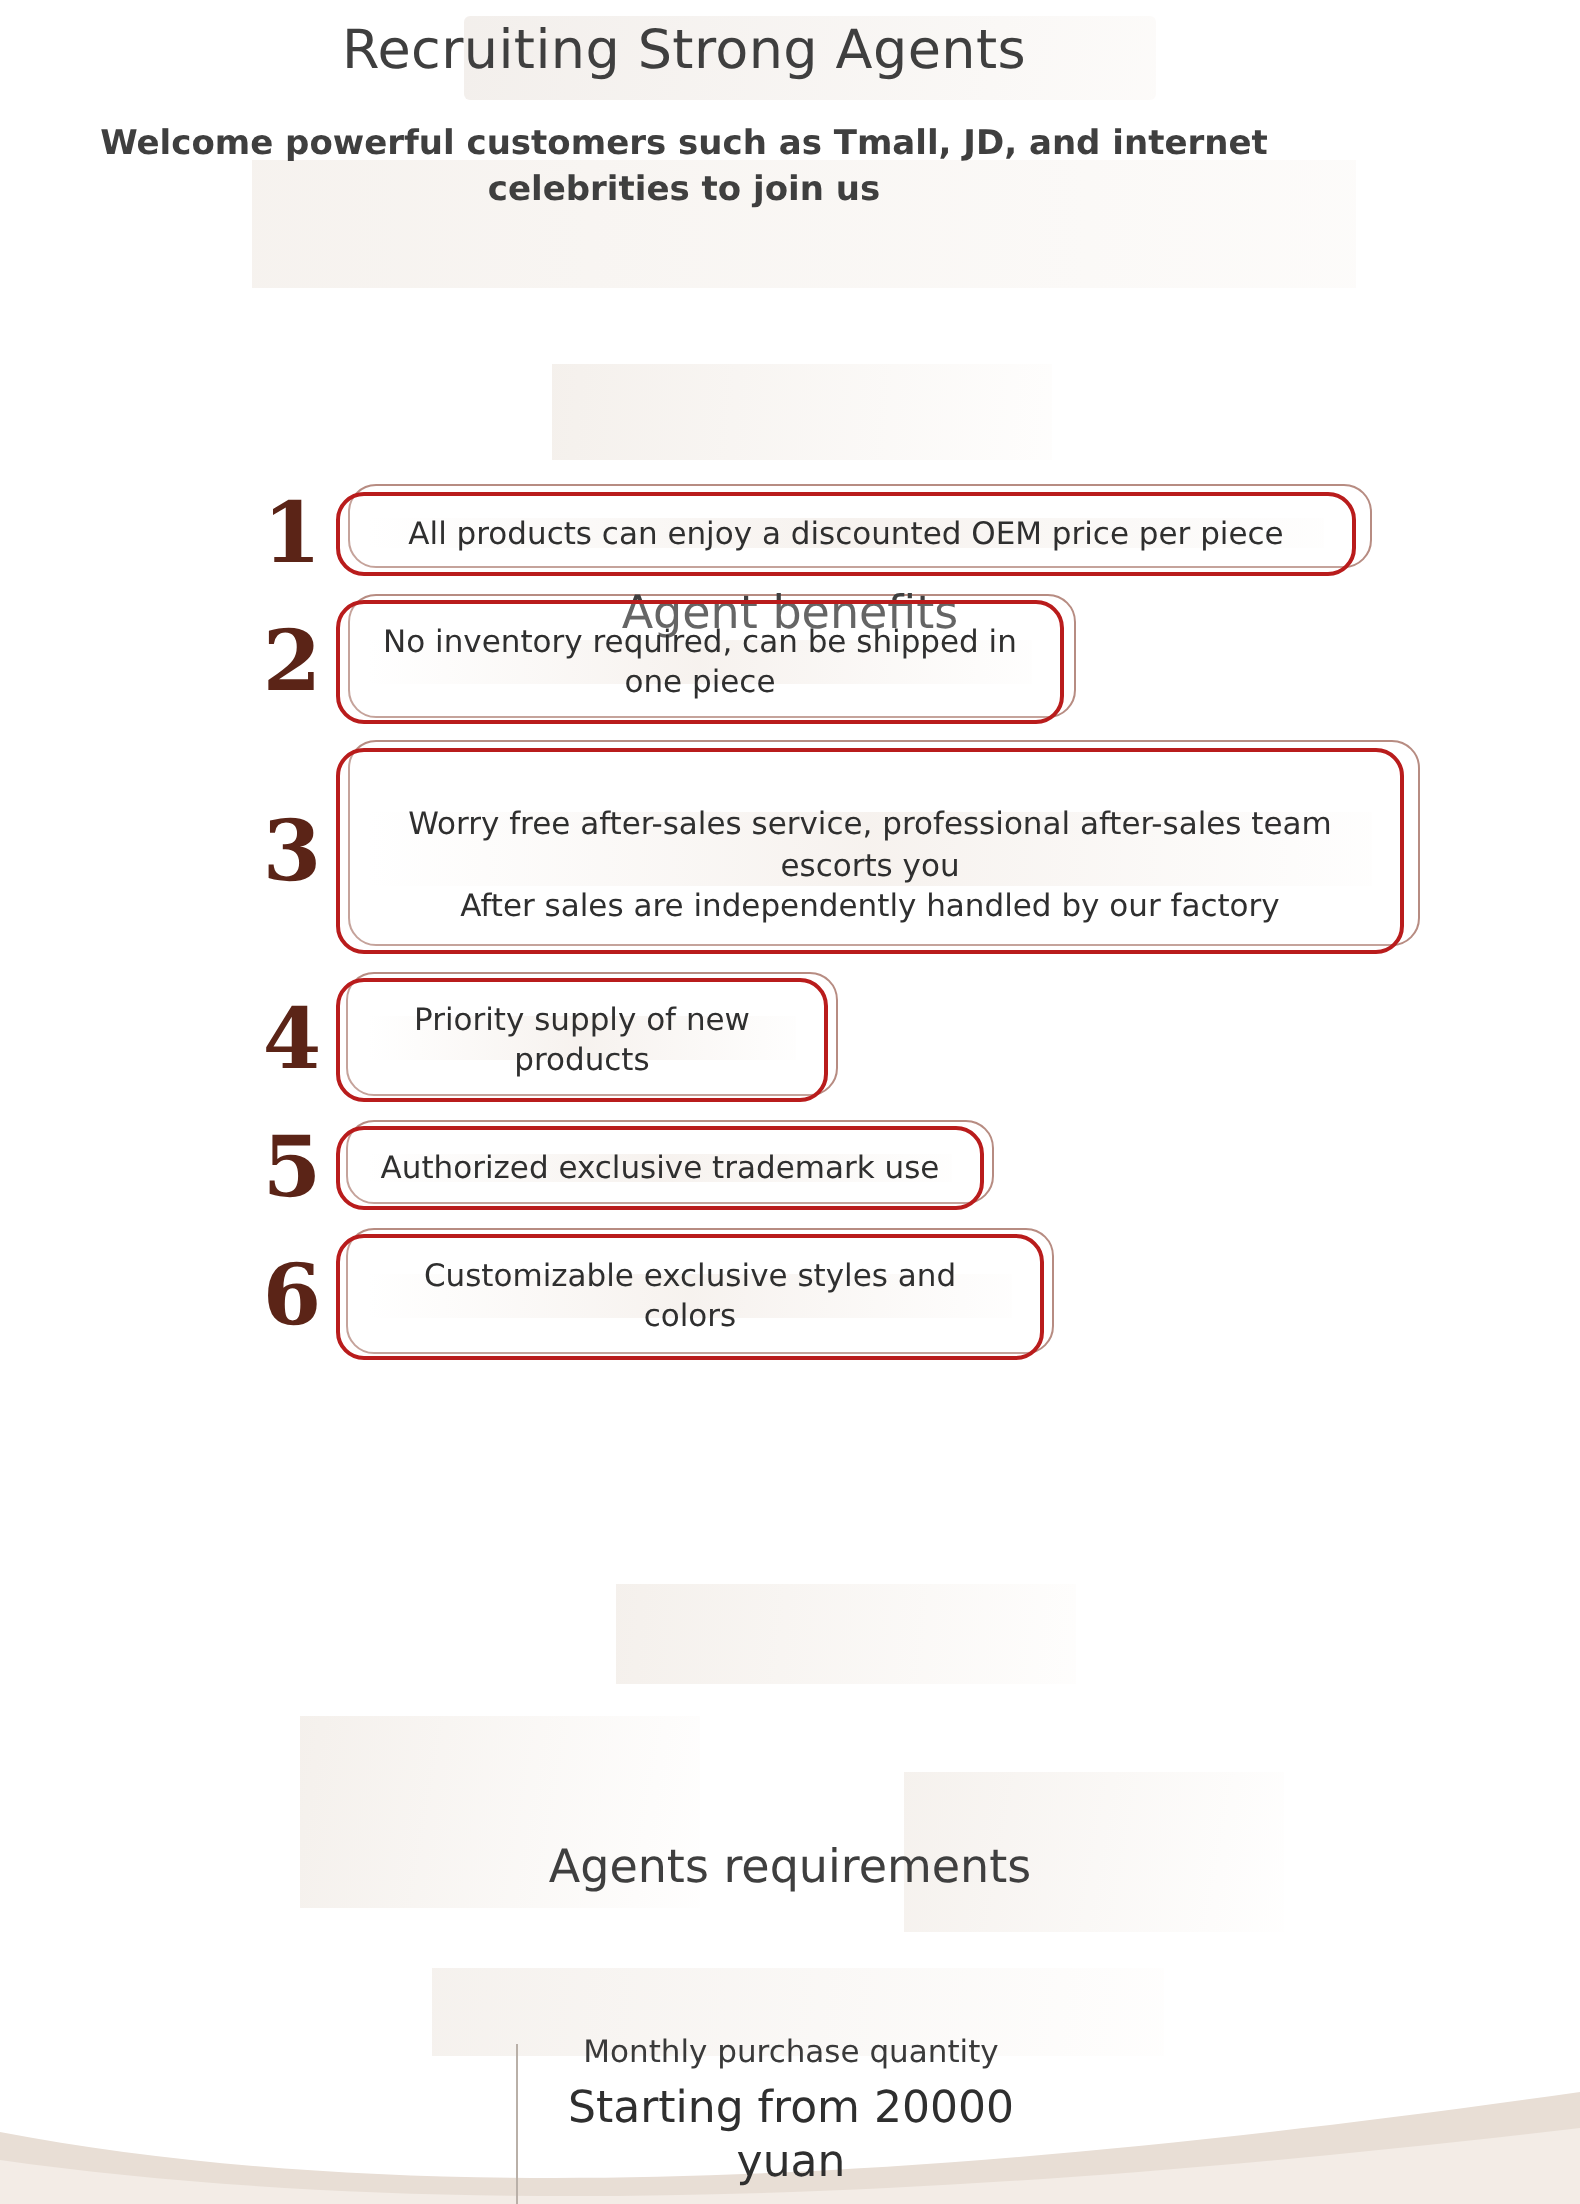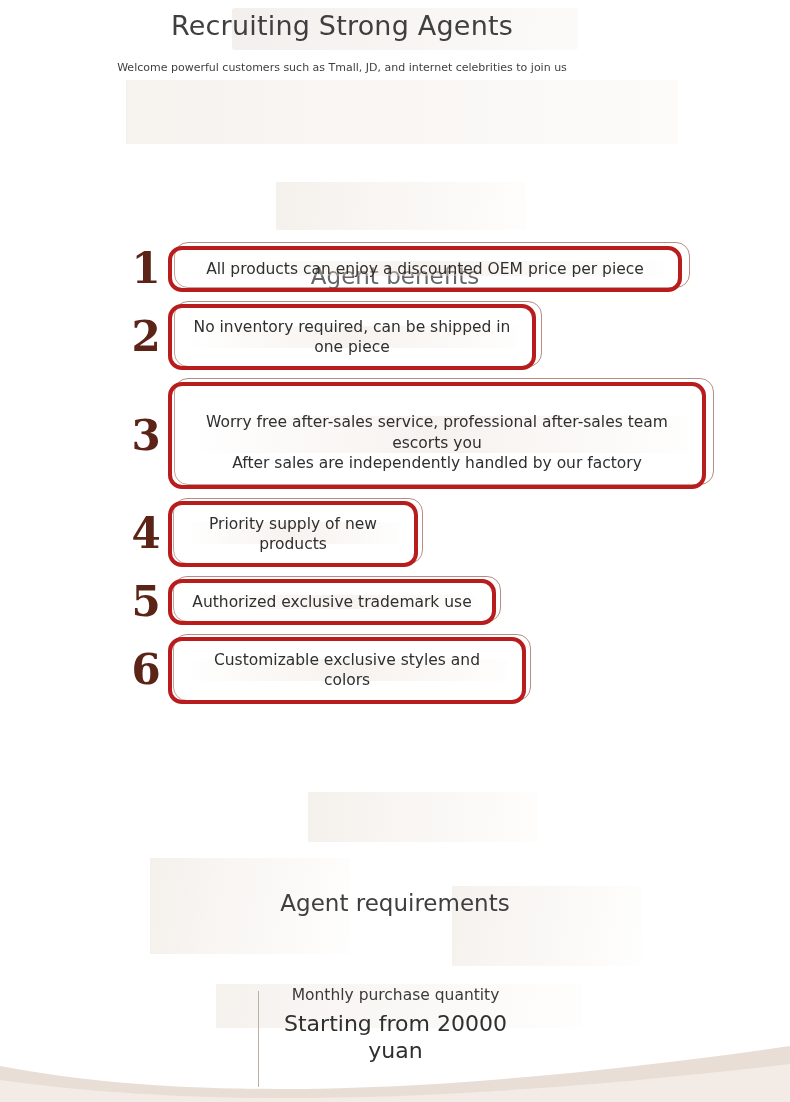--- a/index.html
+++ b/index.html
@@ -33,24 +33,24 @@
   }
   .header-title {
     font-size: 27px;
     color: #3f3f3f;
     line-height: 1.22;
     font-weight: 400;
     letter-spacing: 0.2px;
   }
   .header-sub {
     margin-top: 18px;
-    font-size: 11px;
+    font-size: 17px;
     color: #3f3f3f;
     line-height: 1.35;
-    font-weight: 400;
+    font-weight: 700;
   }
   .header-wash {
     position: absolute;
     top: 8px;
     left: 232px;
     width: 346px;
     height: 42px;
     background: linear-gradient(100deg, rgba(233,226,220,0.55), rgba(244,238,232,0.25));
     border-radius: 3px;
     z-index: 0;
@@ -99,21 +99,21 @@
     font-size: 42px;
     color: #5b2417;
     font-family: "DejaVu Serif", serif;
     font-weight: 700;
     line-height: 1;
     width: 44px;
     text-align: center;
     flex: none;
   }
   .benefit-box {
-    border: 4px solid #b91c1c;
+    border: 2px solid #b91c1c;
     border-radius: 14px;
     padding: 9px 20px;
     text-align: center;
     font-size: 15.5px;
     color: #2f2f2f;
     line-height: 1.3;
     background: rgba(255,255,255,0.2);
     position: relative;
   }
   .benefit-box::after {
@@ -289,21 +289,21 @@
       <div class="benefit-num">6</div>
       <div style="position:relative;">
         <div class="echo" style="left:5px; top:-3px; right:-5px; bottom:3px;"></div>
         <div class="benefit-box z1">Customizable exclusive styles and colors</div>
       </div>
     </div>
 
   </div>
 
   <div class="heading-wash" style="top:792px; left:308px; width:230px; height:50px;"></div>
-  <div class="section-heading z1" style="top:794px;">Agent requirements</div>
+  <div class="section-heading z1" style="top:794px;">Agents requirements</div>
 
   <div class="req-wash-a"></div>
   <div class="req-wash-b"></div>
   <div class="req-columns z1">
     <div class="req-divider"></div>
     <div class="req-col">
       <div class="req-label">Monthly purchase quantity</div>
       <div class="req-amount">Starting from 20000 yuan</div>
     </div>
   </div>

